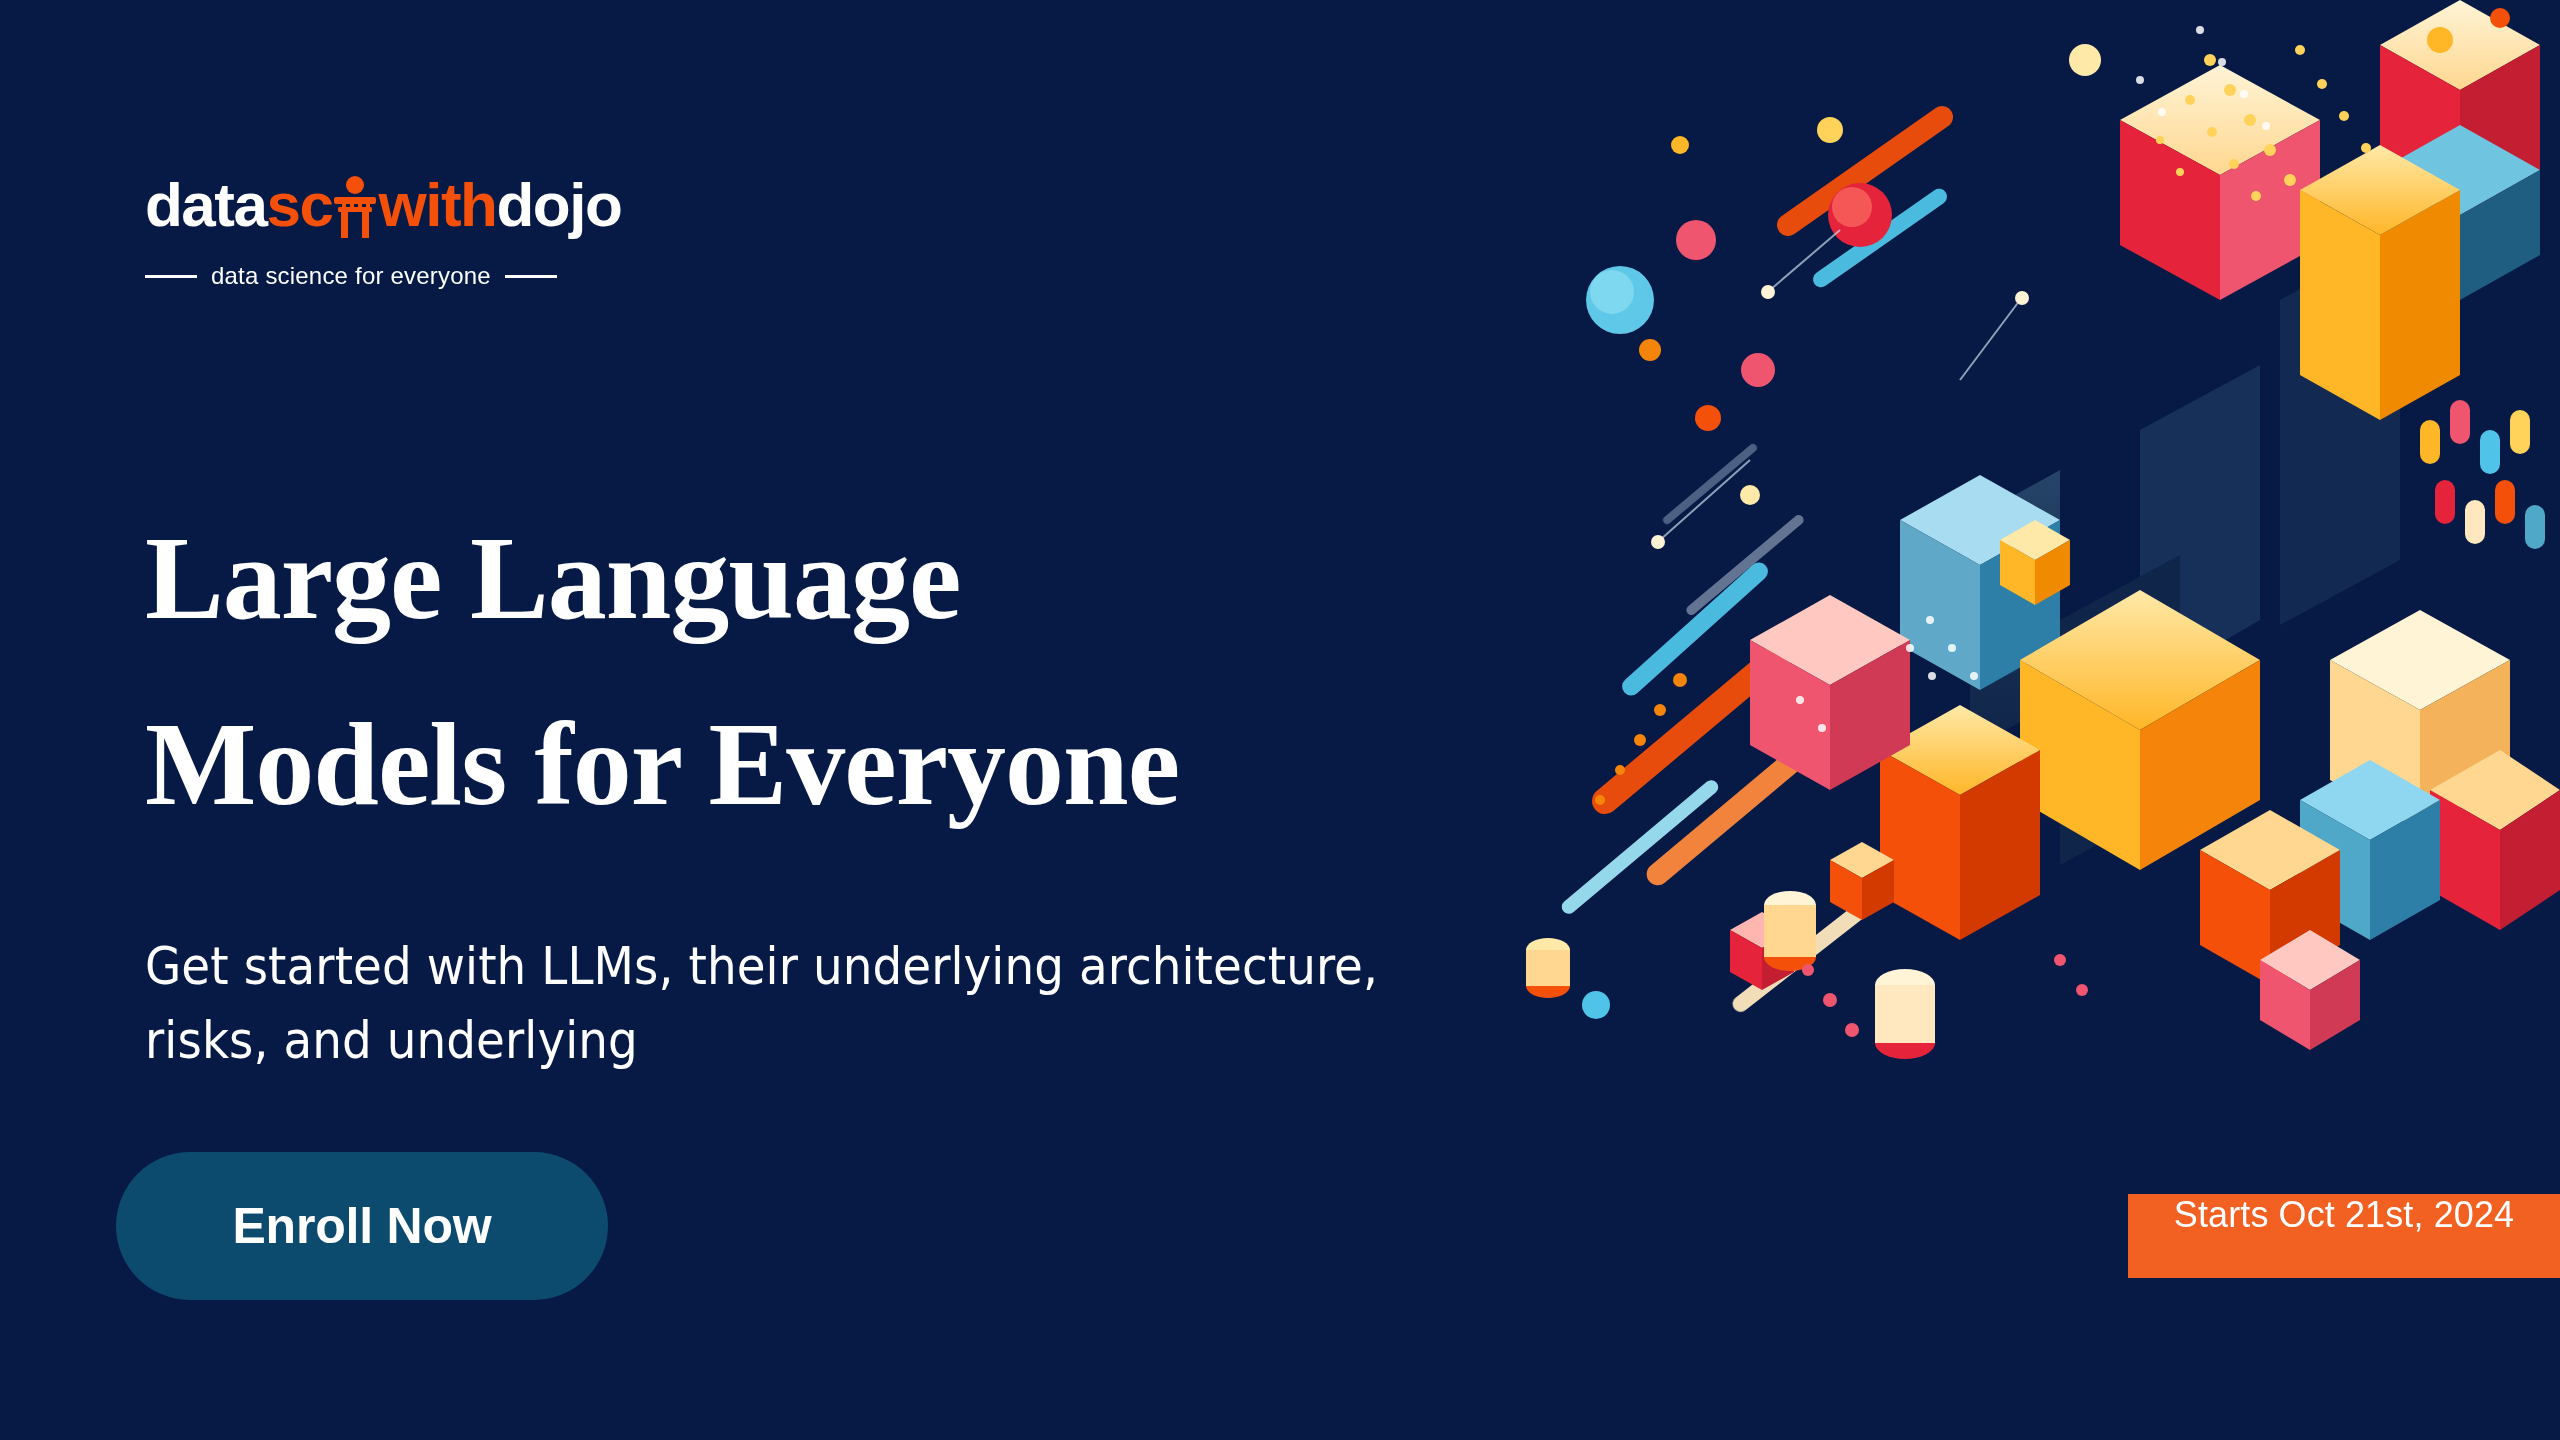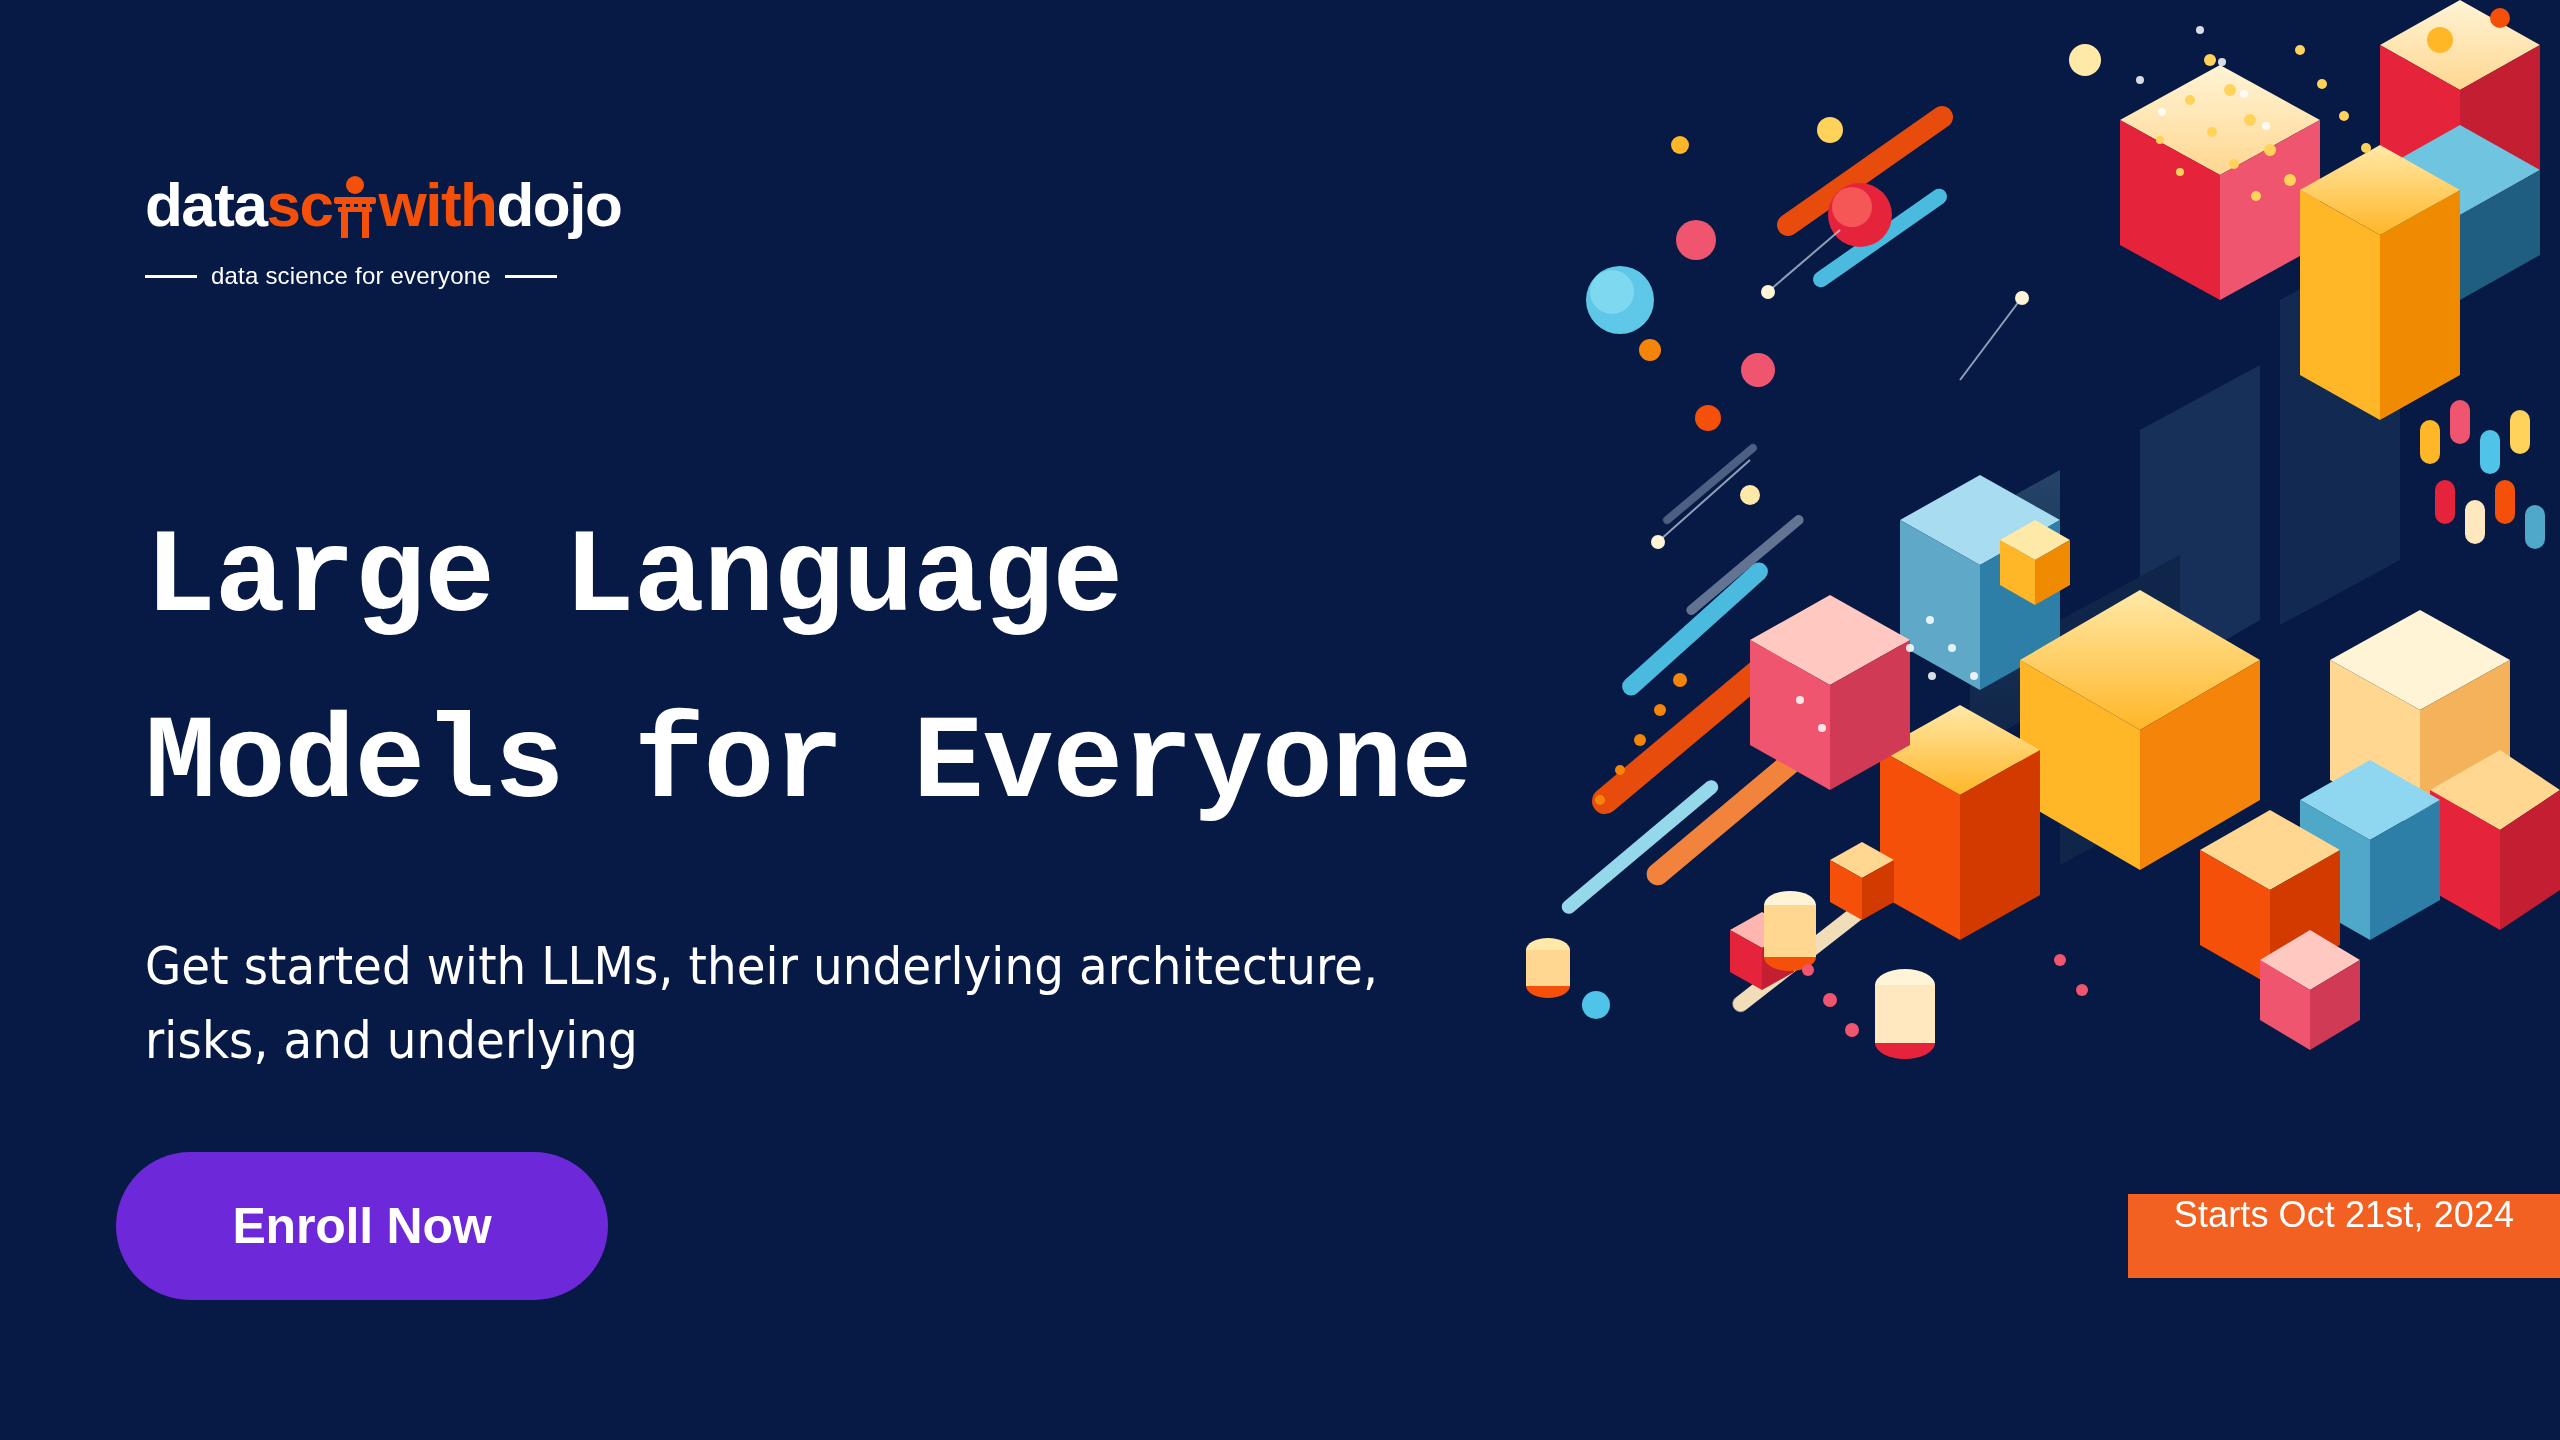--- a/index.html
+++ b/index.html
@@ -91,21 +91,21 @@
     font-weight:bold;
     letter-spacing:-0.3px;
   }
 
   
   .headline {
     position:absolute;
     left:145px; top:520px;
     width:1350px;
     color:#FFFFFF;
-    font-family:Liberation Mono, monospace;
+    font-family:Liberation Serif, serif;
     font-size:118px;
     font-weight:bold;
     line-height:1.0;
     letter-spacing:-1px;
     font-stretch:condensed;
   }
   .headline .hl-line { display:block; margin-bottom:68px; }
   .headline .hl-line:last-child { margin-bottom:0; }
 
   
@@ -121,21 +121,21 @@
     letter-spacing:0.1px;
     font-stretch:condensed;
   }
   .subtitle .sub-line { display:block; }
 
   
   .cta-button {
     position:absolute;
     left:116px; top:1152px;
     width:492px; height:148px;
-    background:#6d28d9;
+    background:#0c4a6e;
     border:none;
     border-radius:74px;
     color:#FFFFFF;
     font-family:"Liberation Sans", sans-serif;
     font-size:50px;
     font-weight:bold;
     letter-spacing:-0.2px;
     cursor:pointer;
     display:flex;
     align-items:center;

